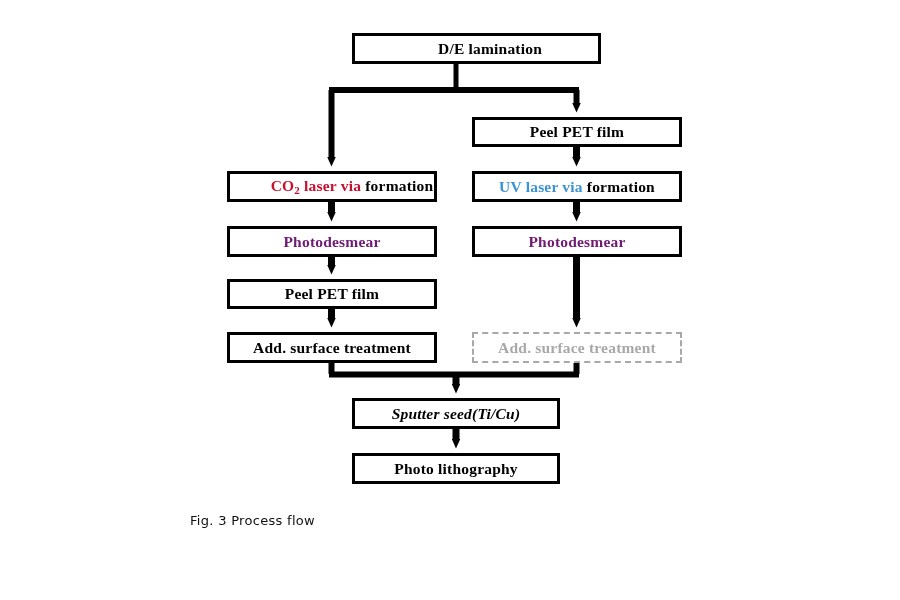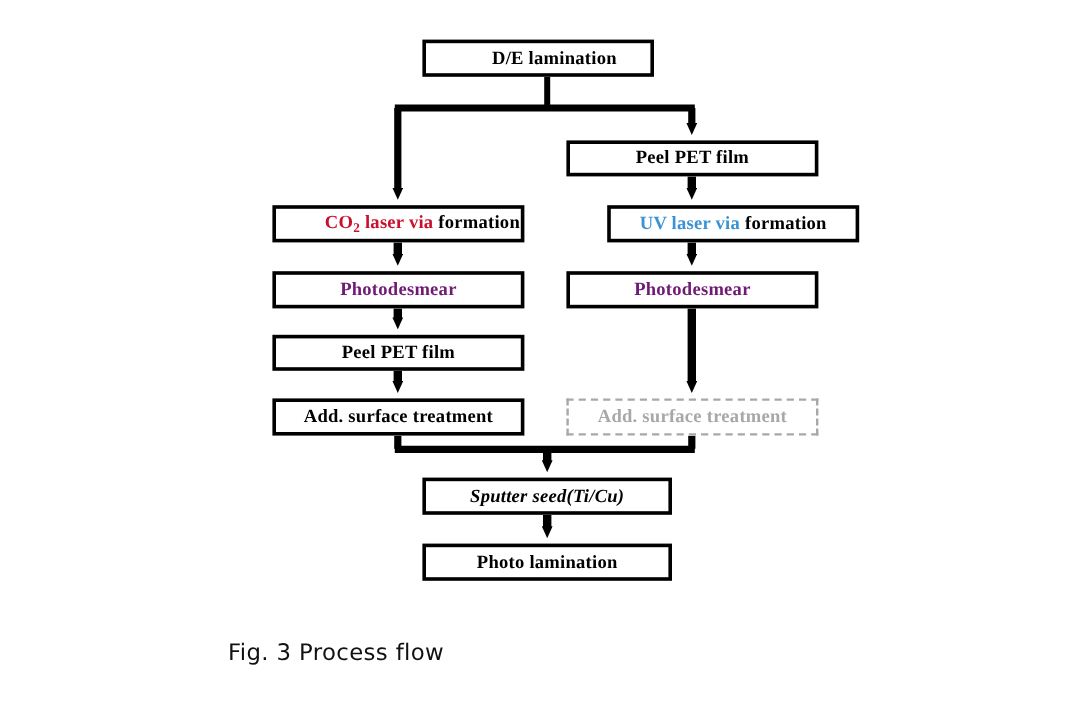--- a/index.html
+++ b/index.html
@@ -50,23 +50,23 @@
   }
   .c-red   { color: #c8102e; }
   .c-blue  { color: #3b93d4; }
   .c-green { color: #701a75; }
   .c-black { color: #000000; }
   .c-gray  { color: #a8a8a8; }
 
   #caption {
     position: absolute;
     left: 190px;
-    top: 533px;
+    top: 513px;
     font-family: "DejaVu Sans", "Liberation Sans", sans-serif;
-    font-size: 19px;
+    font-size: 13px;
     font-weight: 400;
     color: #111111;
     letter-spacing: 0.3px;
     white-space: nowrap;
     z-index: 6;
   }
 </style>
 </head>
 <body>
 
@@ -106,35 +106,35 @@
       <path d="M576.5,363 L576.5,374" stroke-width="6"></path>
 
       <path d="M329,374.5 L579,374.5" stroke-width="6"></path>
 
       <path d="M456,374.5 L456,385" stroke-width="7" marker-end="url(#arrowBlack)"></path>
 
       <path d="M456,429 L456,440" stroke-width="7" marker-end="url(#arrowBlack)"></path>
     </g>
   </svg>
 
-  <div class="node" style="left:352px; top:33px; width:193px; height:31px;padding-left:27px;">
+  <div class="node" style="left:352px; top:33px; width:249px; height:31px;padding-left:27px;">
     <span>D/E lamination</span>
   </div>
 
   <div class="node" style="left:472px; top:117px; width:210px; height:30px;">
     <span>Peel PET film</span>
   </div>
 
   <div class="node" style="left:227px; top:171px; width:210px; height:31px;padding-left:40px;">
     <span>
       <span class="seg c-red">CO</span><span class="seg sub c-red">2</span><span class="seg c-red"> laser via </span><span class="seg c-black">formation</span>
     </span>
   </div>
 
-  <div class="node" style="left:472px; top:171px; width:210px; height:31px;margin-left:34px;">
+  <div class="node" style="left:472px; top:171px; width:210px; height:31px;">
     <span>
       <span class="seg c-blue">UV laser via </span><span class="seg c-black">formation</span>
     </span>
   </div>
 
   <div class="node" style="left:227px; top:226px; width:210px; height:31px;">
     <span class="c-green">Photodesmear</span>
   </div>
 
   <div class="node" style="left:472px; top:226px; width:210px; height:31px;">
@@ -151,18 +151,18 @@
 
   <div class="node dashed" style="left:472px; top:332px; width:210px; height:31px;">
     <span class="c-gray">Add. surface treatment</span>
   </div>
 
   <div class="node" style="left:352px; top:398px; width:208px; height:31px;font-style:italic;">
     <span>Sputter seed(Ti/Cu)</span>
   </div>
 
   <div class="node" style="left:352px; top:453px; width:208px; height:31px;">
-    <span>Photo lamination</span>
+    <span>Photo lithography</span>
   </div>
 
   <div id="caption">Fig. 3 Process flow</div>
 
 </div>
 
 </body></html>

